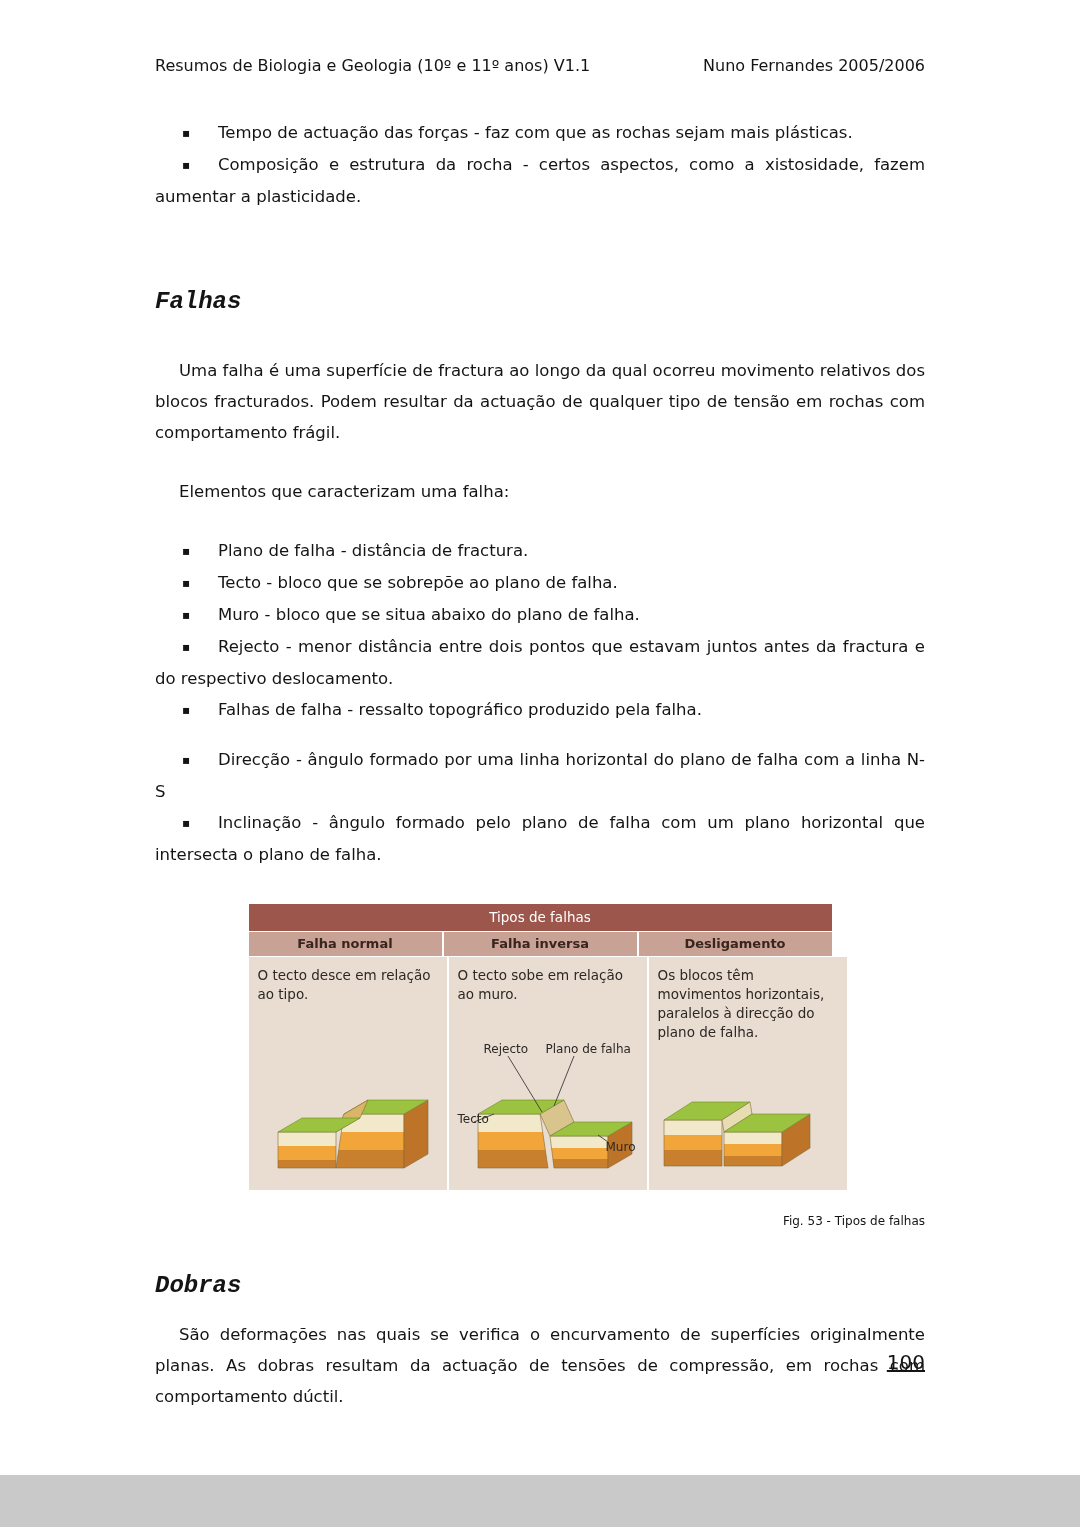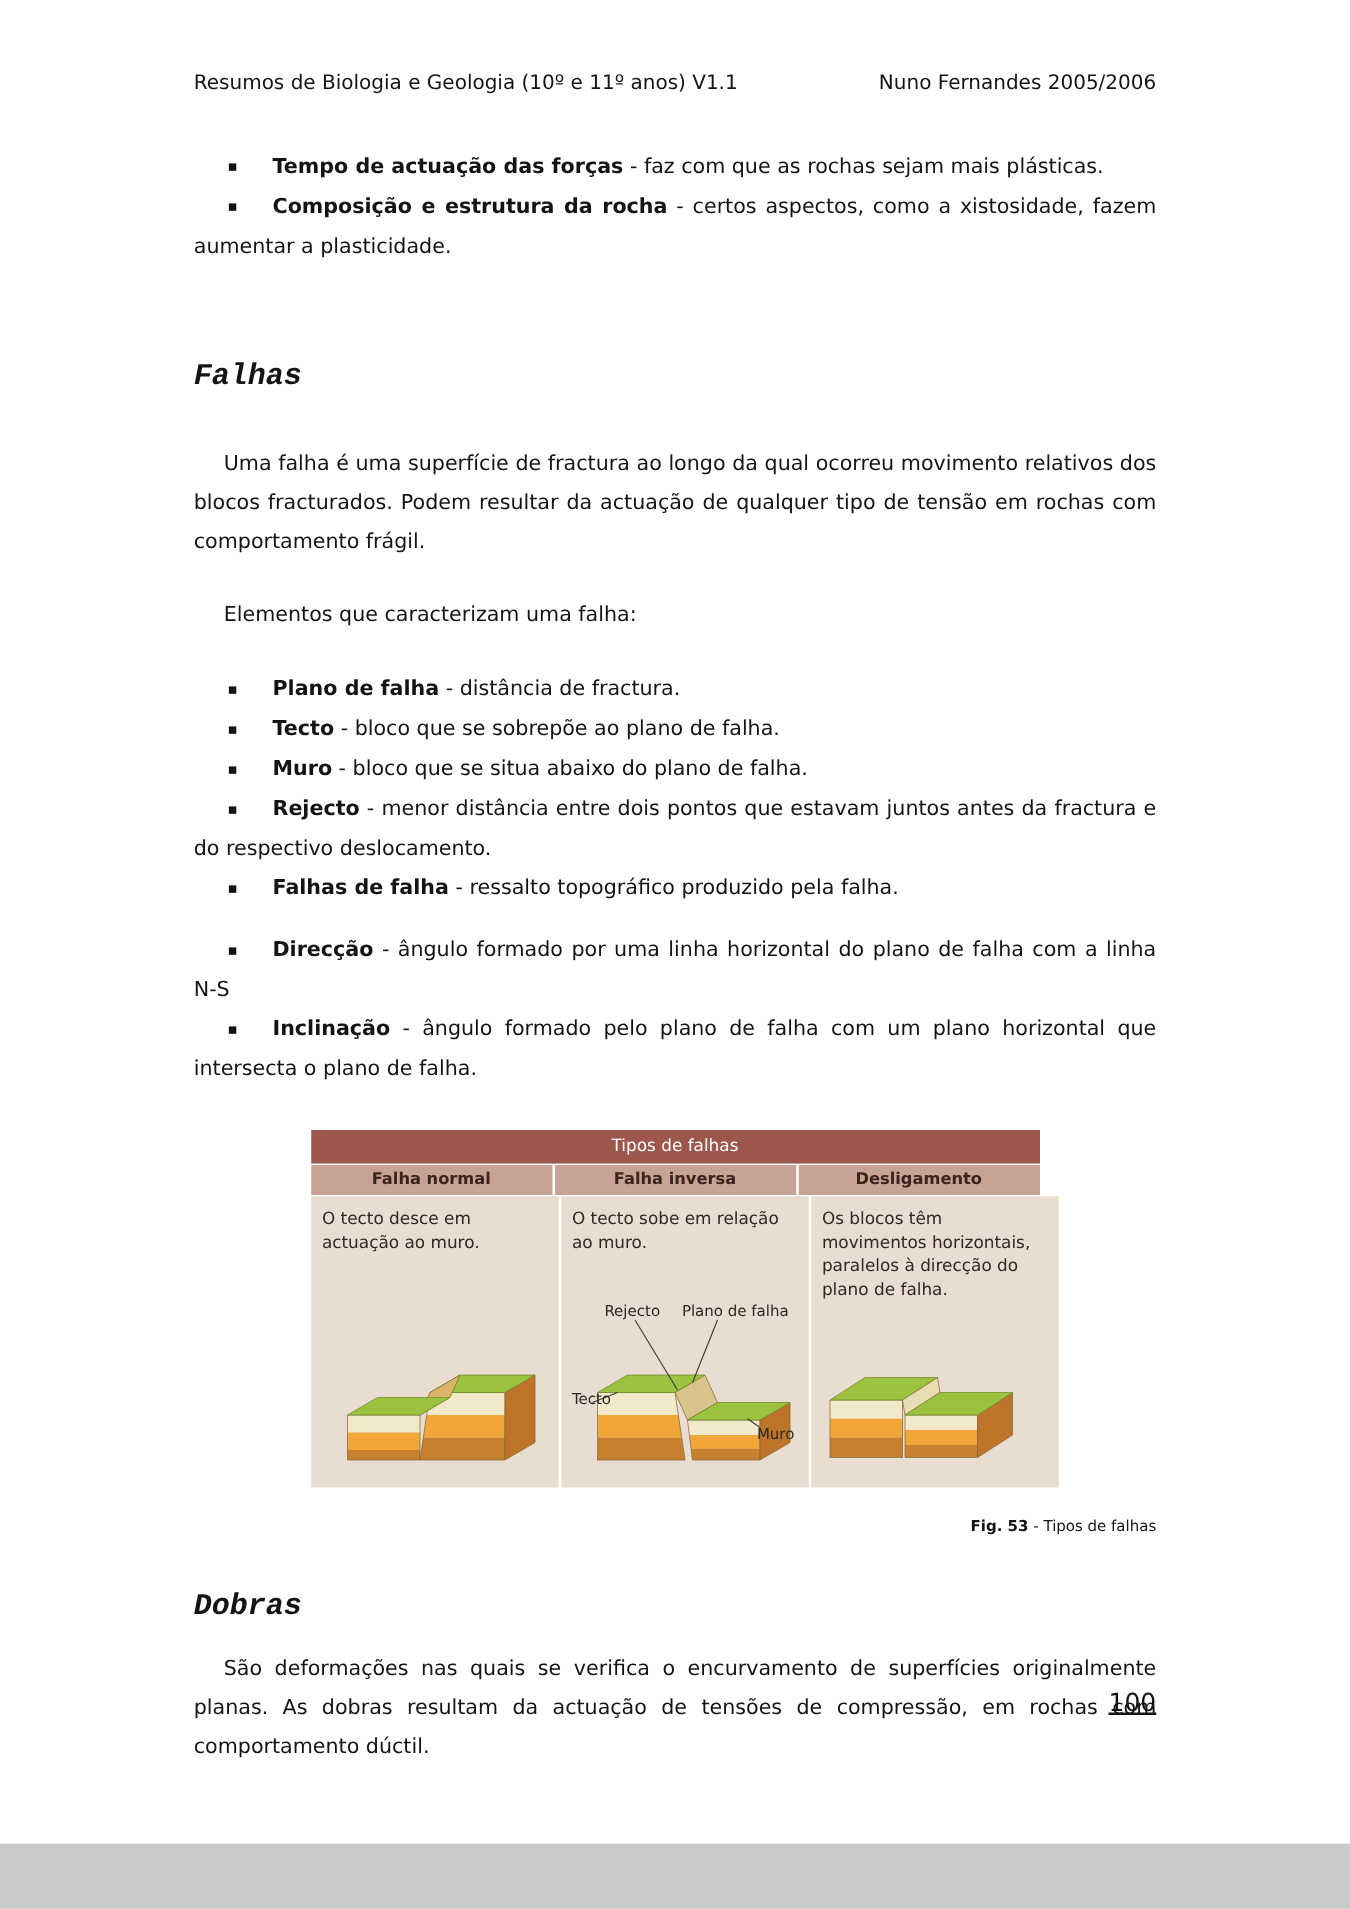--- a/index.html
+++ b/index.html
@@ -15,21 +15,21 @@
   .doc-header {
     display:flex; justify-content:space-between;
     font-size:16px; margin-bottom:42px;
   }
   .bullet {
     font-size:16.5px; line-height:31px;
     text-align:justify;
     text-indent:27px;
   }
   .marker { display:inline-block; width:36px; text-indent:0; font-size:12px; vertical-align:1px; }
-  .lead { font-weight:bold; }
+  .lead { font-weight:normal; }
   .h-section {
     font-size:24px; font-weight:bold; font-style:italic;
     margin:76px 0 40px 0;
     font-family:Liberation Mono, monospace;
   }
   .h-section.dobras { margin:44px 0 20px 0; }
   .para {
     font-size:16.5px; line-height:31px;
     text-align:justify; text-indent:24px;
   }
@@ -101,21 +101,21 @@
   <div class="figure">
     <div class="fig-titlebar">Tipos de falhas</div>
     <div class="fig-grid">
       <div class="fig-colhead">Falha normal</div>
       <div class="fig-colhead">Falha inversa</div>
       <div class="fig-colhead">Desligamento</div>
     </div>
     <div class="fig-grid">
 
       <div class="fig-cell">
-        <div class="fig-desc">O tecto desce em actuação ao muro.</div>
+        <div class="fig-desc">O tecto desce em relação ao tipo.</div>
         <div class="diagram-wrap">
           <svg width="180" height="140" viewBox="0 0 180 140">
             <defs>
               <clipPath id="d1R">
                   <path d="M86,72 L146,72 L146,126 L78,126 Z"></path>
                 </clipPath>
               <clipPath id="d1L">
                   <path d="M20,90 L78,90 L78,126 L20,126 Z"></path>
                 </clipPath>
             </defs>

